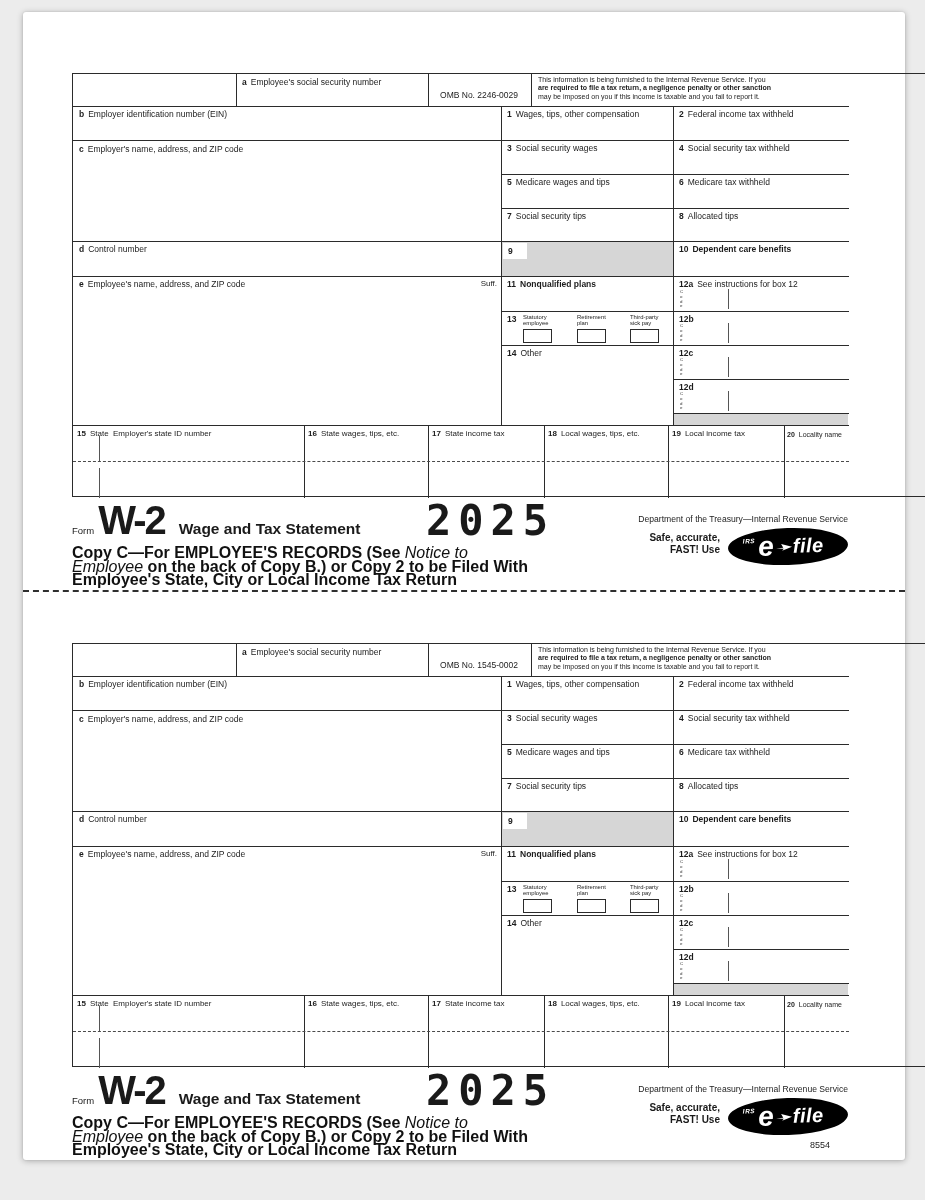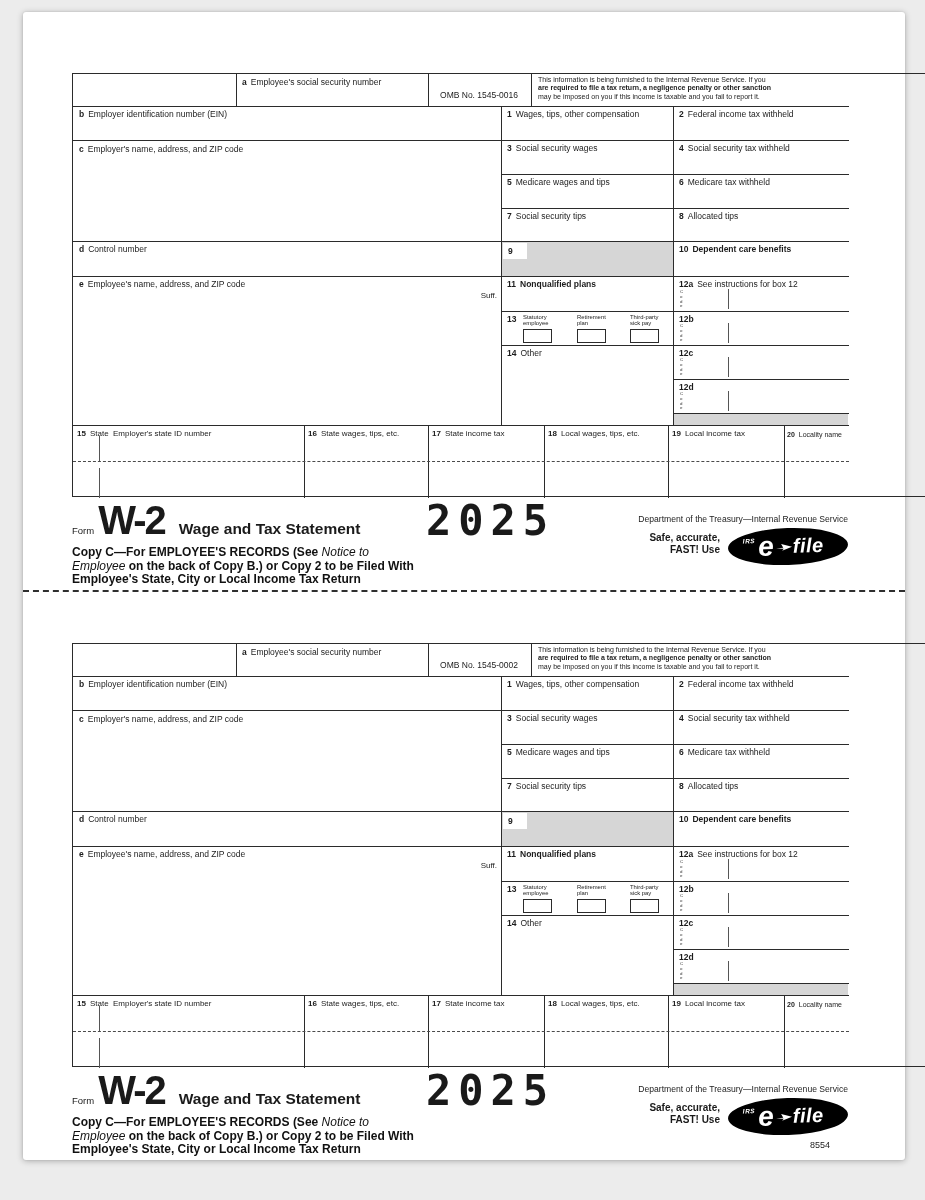--- a/index.html
+++ b/index.html
@@ -20,21 +20,21 @@
   
   .tbl{position:absolute;left:0;top:0;width:908px;height:424px;border:1.4px solid #2b2b2b;box-sizing:border-box;}
   i.vl,i.hl{position:absolute;background:#2b2b2b;display:block;}
   i.vl{width:1px;} i.hl{height:1px;}
   i.dashl{position:absolute;display:block;height:0;border-top:1px dashed #4a4a4a;}
   i.minivl{position:absolute;display:block;width:1px;background:#555;}
   .gray{position:absolute;background:#d6d6d6;}
   .cell{position:absolute;font-size:8.5px;line-height:10px;color:#1c1c1c;white-space:nowrap;}
   .cell .bn{font-weight:bold;margin-right:4px;}
   .lbl-bold{font-weight:bold;text-align:center;}
-  .suff{position:absolute;font-size:8px;color:#1c1c1c;margin-top:12px;}
+  .suff{position:absolute;font-size:8px;color:#1c1c1c;}
   .omb{position:absolute;font-size:8.5px;color:#1c1c1c;}
   .notice{position:absolute;font-size:7px;line-height:8.3px;color:#1c1c1c;white-space:nowrap;}
   .notice .nb2{font-weight:bold;}
   .box9lbl{position:absolute;background:#fff;font-size:8.5px;font-weight:bold;width:24px;height:16px;line-height:16px;text-align:left;padding-left:5px;box-sizing:border-box;}
   .code{position:absolute;font-size:4.4px;line-height:4.8px;color:#333;}
   .code span{display:block;}
   .ckgrp{position:absolute;width:54px;font-size:5.9px;line-height:6.4px;color:#222;}
   .ckbox{width:27px;height:12px;border:1px solid #2b2b2b;margin-top:2px;background:#fff;}
   .st{font-size:8px;}
   .st20{font-size:7px;}
@@ -44,21 +44,21 @@
   .f-num{font-size:40px;font-weight:bold;letter-spacing:-2px;line-height:38px;}
   .f-title{font-size:15.5px;font-weight:bold;margin-left:14px;}
   .year{position:absolute;left:354px;top:428px;font-family:"DejaVu Sans Mono",monospace;font-weight:bold;font-size:42px;line-height:40px;letter-spacing:7px;transform:scaleY(1.02);}
   .treasury{position:absolute;right:0;top:441px;font-size:8.6px;color:#1c1c1c;}
   .safe{position:absolute;left:480px;top:459px;width:168px;text-align:right;font-weight:bold;font-size:10px;line-height:12px;}
   .efile{position:absolute;left:656px;top:455px;width:120px;height:37px;background:#000;border-radius:50%;display:flex;align-items:center;justify-content:center;transform:rotate(-2deg);}
   .efile-irs{position:absolute;left:15px;top:8px;color:#fff;font-size:6.5px;font-weight:bold;font-style:italic;letter-spacing:.5px;}
   .efile-e{color:#fff;font-size:28px;font-weight:bold;font-style:italic;line-height:28px;margin:0 1px 2px 6px;}
   .efile-arrow{width:16px;height:10px;margin:0 1px;}
   .efile-file{color:#fff;font-size:20px;font-weight:bold;font-style:italic;letter-spacing:.5px;}
-  .copyblk{position:absolute;left:0;top:473px;font-size:12px;font-weight:bold;line-height:13.6px;color:#111;}
+  .copyblk{position:absolute;left:0;top:473px;font-size:16px;font-weight:bold;line-height:13.6px;color:#111;}
   .copyblk .it{font-style:italic;font-weight:normal;}
   .sheetcode{position:absolute;left:738px;top:497px;font-size:9px;color:#222;}
 </style>
 </head>
 <body>
 
 <div class="paper">
   <div class="form-slot" id="slot0" style="top:61px;">
 <div class="w2form" style="position:absolute;left:0;top:0;width:776px;height:515px;">
   <div class="tbl">
@@ -94,21 +94,21 @@
     <i class="minivl" style="left:26px;top:394px;height:30px;"></i>
 
     <i class="minivl" style="left:655px;top:215px;height:20px;"></i>
     <i class="minivl" style="left:655px;top:249px;height:20px;"></i>
     <i class="minivl" style="left:655px;top:283px;height:20px;"></i>
     <i class="minivl" style="left:655px;top:317px;height:20px;"></i>
 
     <div class="cell" style="left:169px;top:3px;">
       <span class="bn">a</span><span>Employee's social security number</span>
     </div>
-    <div class="omb" style="left:356px;top:16px;width:100px;text-align:center;">OMB No. 1545-0016</div>
+    <div class="omb" style="left:356px;top:16px;width:100px;text-align:center;">OMB No. 2246-0029</div>
     <div class="notice" style="left:465px;top:2px;width:308px;">
       <div>This information is being furnished to the Internal Revenue Service. If you</div>
       <div class="nb2">are required to file a tax return, a negligence penalty or other sanction</div>
       <div>may be imposed on you if this income is taxable and you fail to report it.</div>
     </div>
 
     <div class="cell" style="left:6px;top:35px;">
       <span class="bn">b</span><span>Employer identification number (EIN)</span>
     </div>
     <div class="cell" style="left:6px;top:70px;">

